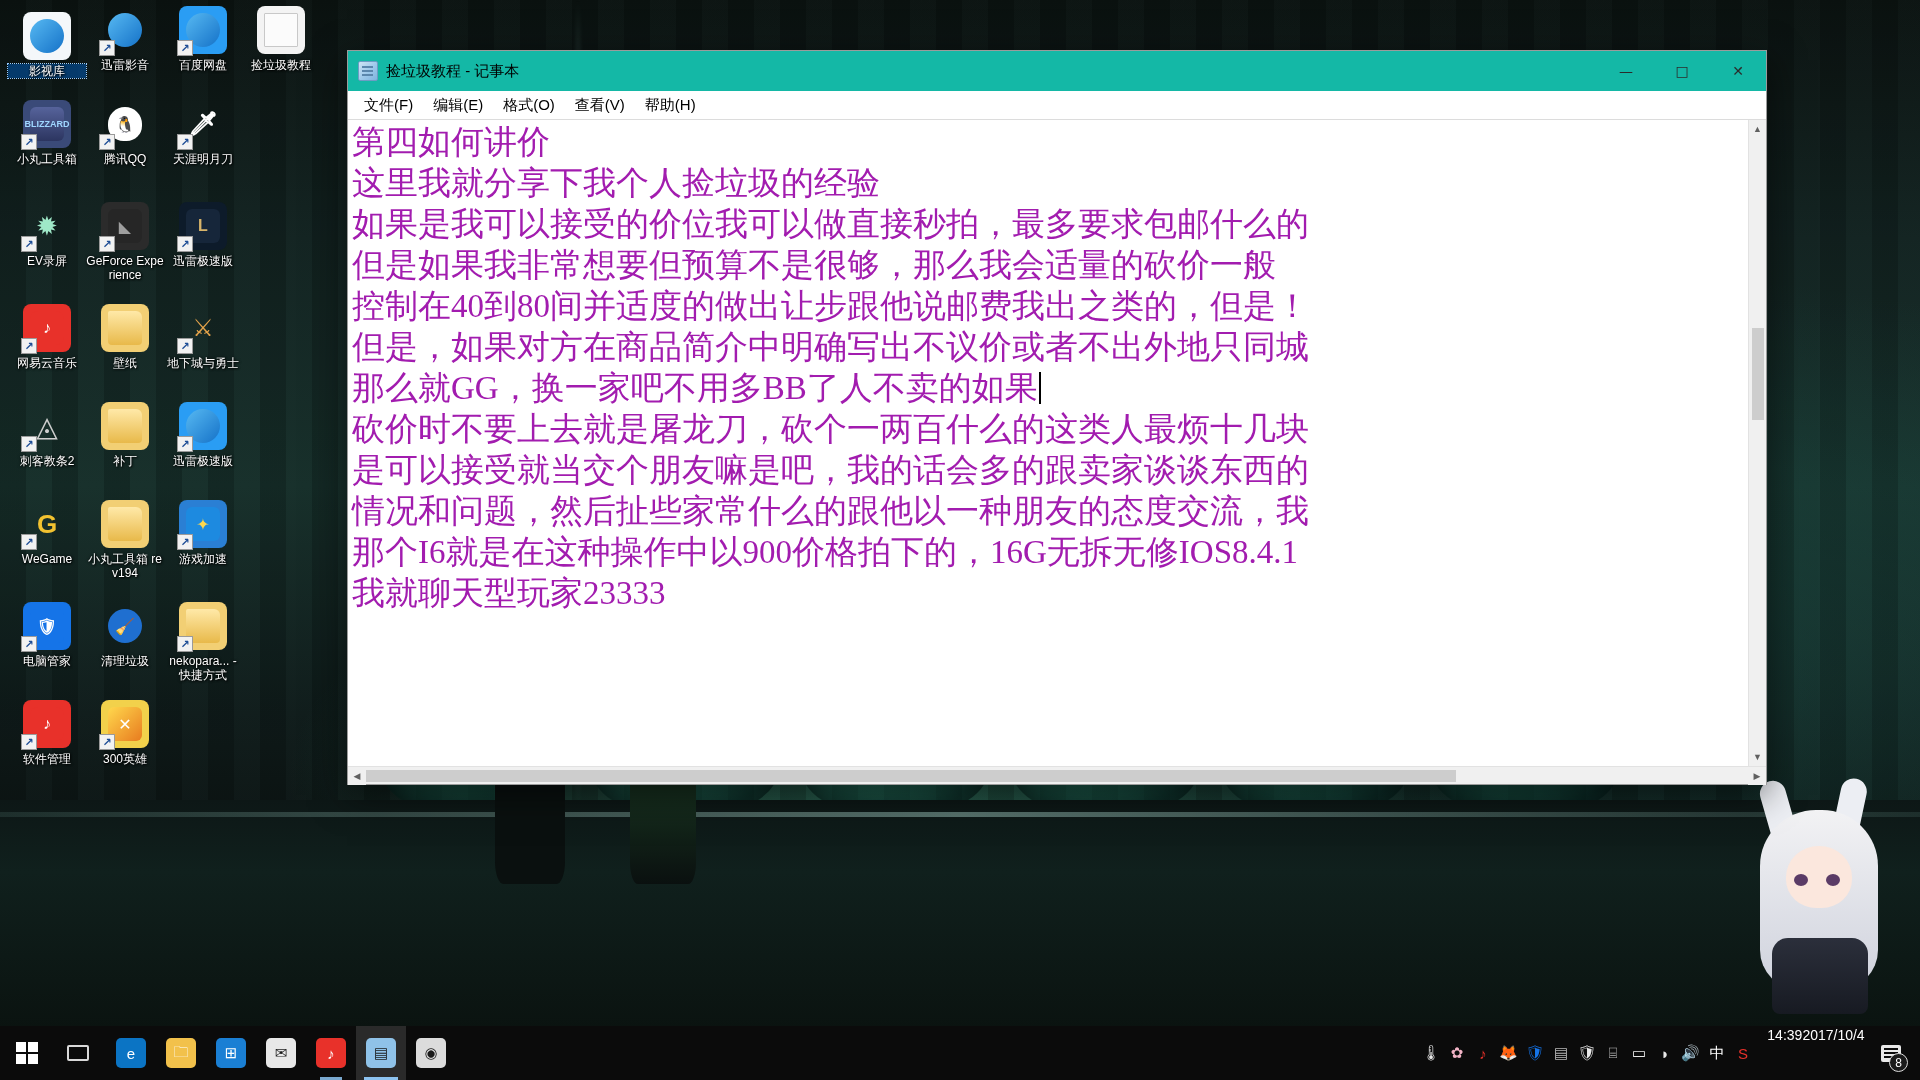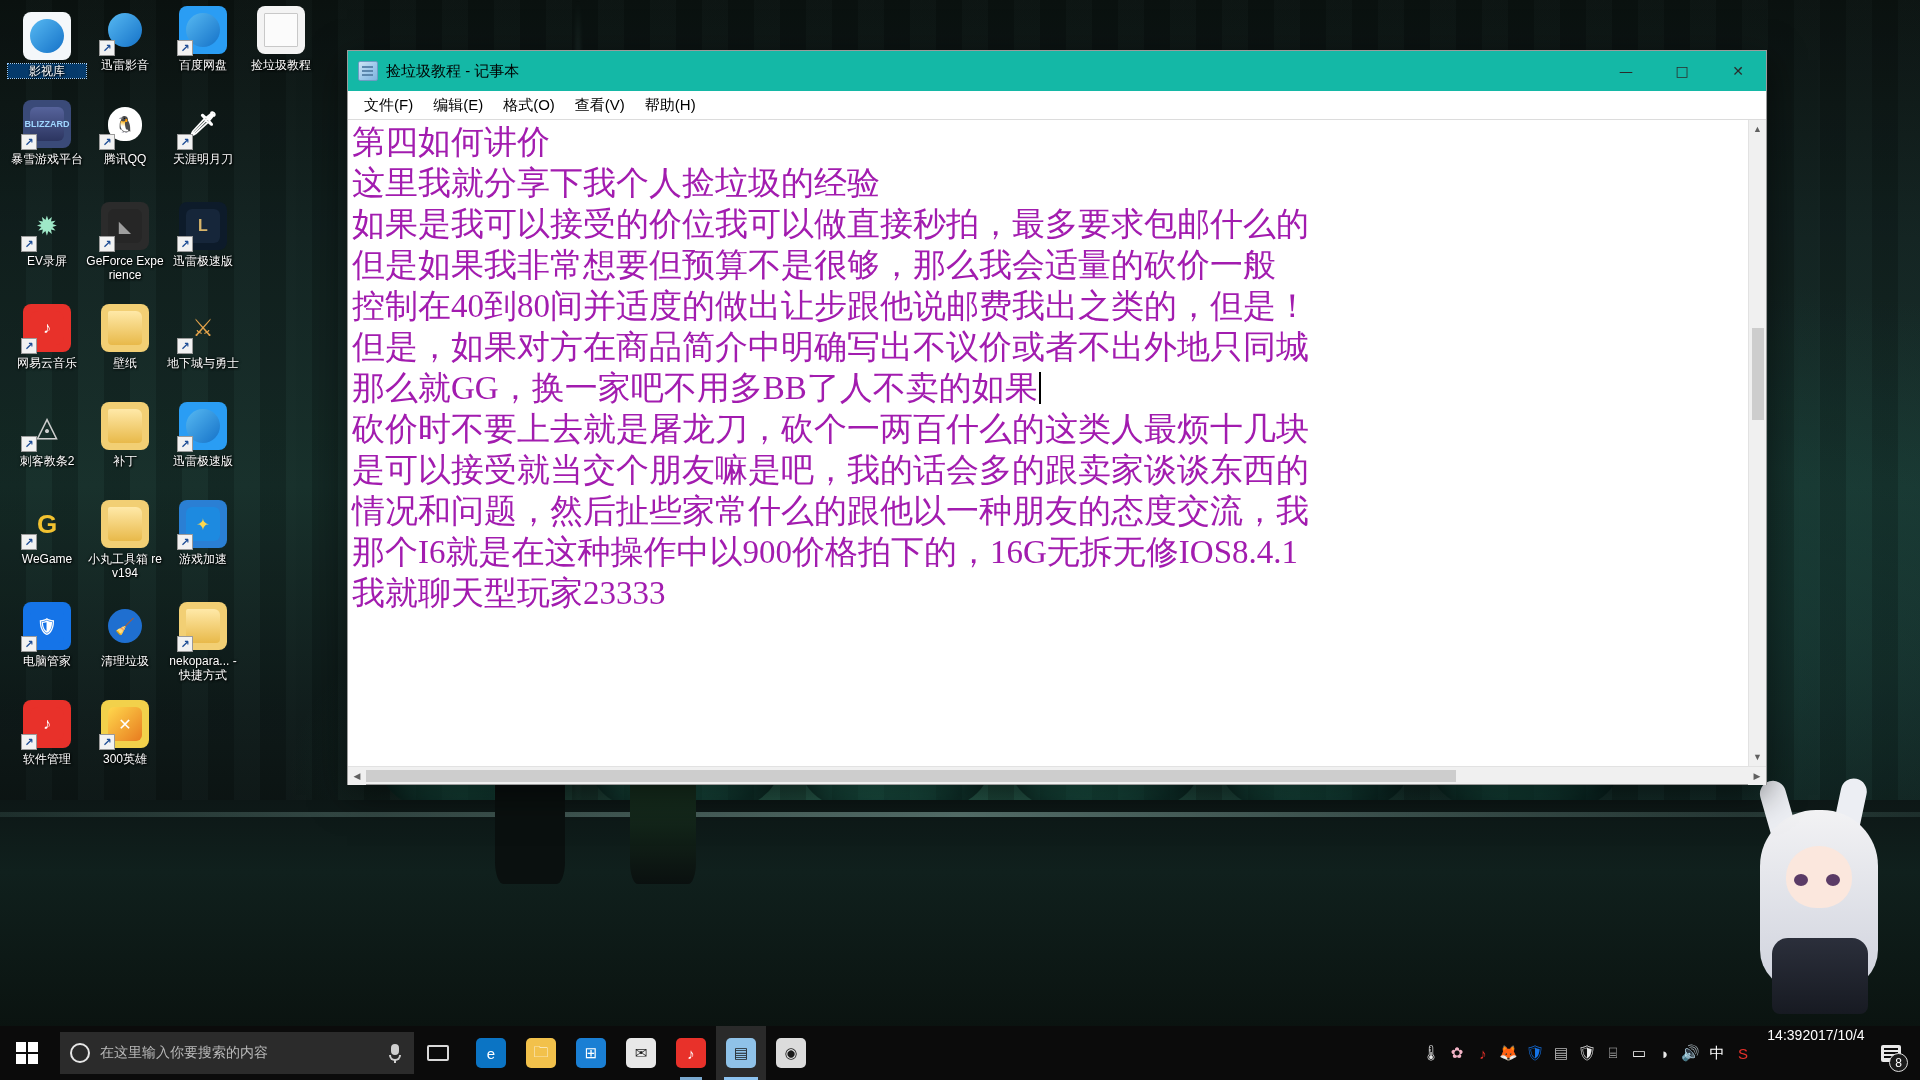--- a/index.html
+++ b/index.html
@@ -292,21 +292,21 @@
         <div class="glyph" style="background: rgb(243, 243, 243);">
           <div style="width: 34px; height: 34px; border-radius: 1px; display: flex; align-items: center; justify-content: center; font-size: 16px; font-weight: bold; background: rgb(251, 251, 251); border: 1px solid rgb(200, 200, 200);"></div>
         </div>
         <div class="lbl">捡垃圾教程</div>
       </div>
       <div class="dicon" style="left: 8px; top: 100px;">
         <div class="glyph" style="background: rgb(58, 74, 120); text-align: right;">
           <div style="width: 34px; height: 34px; border-radius: 6px; display: flex; align-items: center; justify-content: center; font-size: 9px; font-weight: bold; background: linear-gradient(rgb(86, 99, 155), rgb(44, 53, 96)); color: rgb(159, 214, 255);">BLIZZARD</div>
           <div class="shortcut-arrow">↗</div>
         </div>
-        <div class="lbl">暴雪游戏平台</div>
+        <div class="lbl">小丸工具箱</div>
       </div>
       <div class="dicon" style="left: 86px; top: 100px;">
         <div class="glyph">
           <div style="width: 34px; height: 34px; border-radius: 50% 50% 45% 45%; display: flex; align-items: center; justify-content: center; font-size: 16px; font-weight: bold; background: rgb(255, 255, 255); color: rgb(0, 0, 0);">🐧</div>
           <div class="shortcut-arrow">↗</div>
         </div>
         <div class="lbl">腾讯QQ</div>
       </div>
       <div class="dicon" style="left: 164px; top: 100px;">
         <div class="glyph">
@@ -476,29 +476,20 @@
 <div id="taskbar">
   <div id="start-btn">
     <div class="winlogo">
       <i></i>
         <i></i>
         <i></i>
         <i></i>
     </div>
   </div>
 
-  <div id="search-box">
-    <div id="search-circle"></div>
-    <div id="search-text">在这里输入你要搜索的内容</div>
-    <div id="mic-icon">
-      <div class="cap"></div>
-        <div class="base"></div>
-        <div class="stem"></div>
-    </div>
-  </div>
 
   <div id="taskview">
     <div class="tv"></div>
   </div>
 
   <div id="task-apps">
       <div class="tapp">
         <div class="tglyph" style="background: rgb(11, 116, 196);">e</div>
       </div>
       <div class="tapp">

